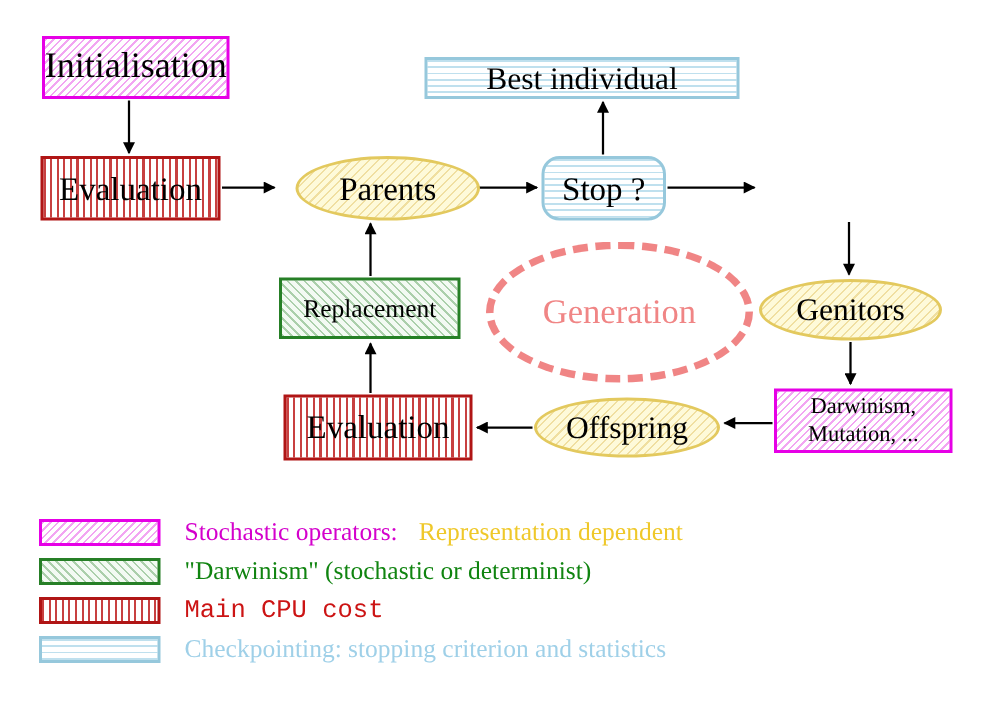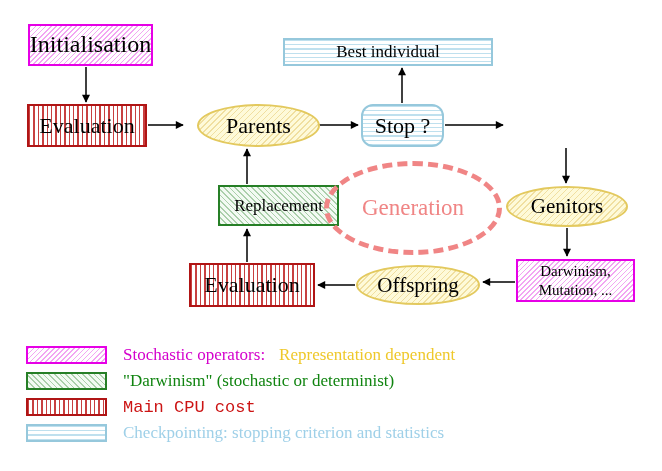--- a/index.html
+++ b/index.html
@@ -36,28 +36,28 @@
   }
   .el-yellow {
     border:2px solid var(--yellow); border-radius:50%;
     background:var(--yellow_bg) repeating-linear-gradient(135deg,
       var(--yellow_hatch) 0, var(--yellow_hatch) 1px, rgba(255,255,255,0) 1px, rgba(255,255,255,0) 4.2px);
   }
   
   #n-initialisation { left:28px; top:24px;  width:125px; height:42px; font-size:24px; }
   #n-evaluation-top { left:27px; top:104px; width:120px; height:43px; font-size:22px; }
   #n-parents        { left:197px; top:104px; width:123px; height:43px; font-size:22px; }
-  #n-best           { left:283px; top:38px;  width:210px; height:28px; font-size:17px; }
+  #n-best           { left:283px; top:38px;  width:210px; height:28px; font-size:21px; }
   #n-stop           { left:361px; top:104px; width:83px;  height:43px; font-size:22px; border-radius:12px; }
   #n-selection      { left:506px; top:104px; width:121px; height:43px; font-size:22px; }
   #n-genitors       { left:506px; top:186px; width:122px; height:41px; font-size:21px; }
   #n-crossover      { left:516px; top:259px; width:119px; height:43px; font-size:15px; line-height:1.25; }
   #n-offspring      { left:356px; top:265px; width:124px; height:40px; font-size:21px; }
   #n-evaluation-bot { left:189px; top:263px; width:126px; height:44px; font-size:22px; }
-  #n-replacement    { left:186px; top:185px; width:121px; height:41px; font-size:17px;margin-left:32px; }
+  #n-replacement    { left:186px; top:185px; width:121px; height:41px; font-size:17px; }
   #n-generation {
     left:324px; top:161px; width:178px; height:94px; font-size:23px;
     border:5px dashed var(--salmon); border-radius:50%; color:var(--salmon); background:transparent;
   }
   
   .legend-row { position:absolute; left:26px; height:20px; display:flex; align-items:center; font-size:17px; }
   .legend-row .swatch { width:81px; height:18px; box-sizing:border-box; margin-right:16px; flex:none; }
   #lg-1 { top:345px; } #lg-2 { top:371px; } #lg-3 { top:397px;font-family:Liberation Mono, monospace; } #lg-4 { top:423px; }
   .t-magenta { color:var(--magenta_text); }
   .t-gold    { color:var(--gold); margin-left:14px; }

